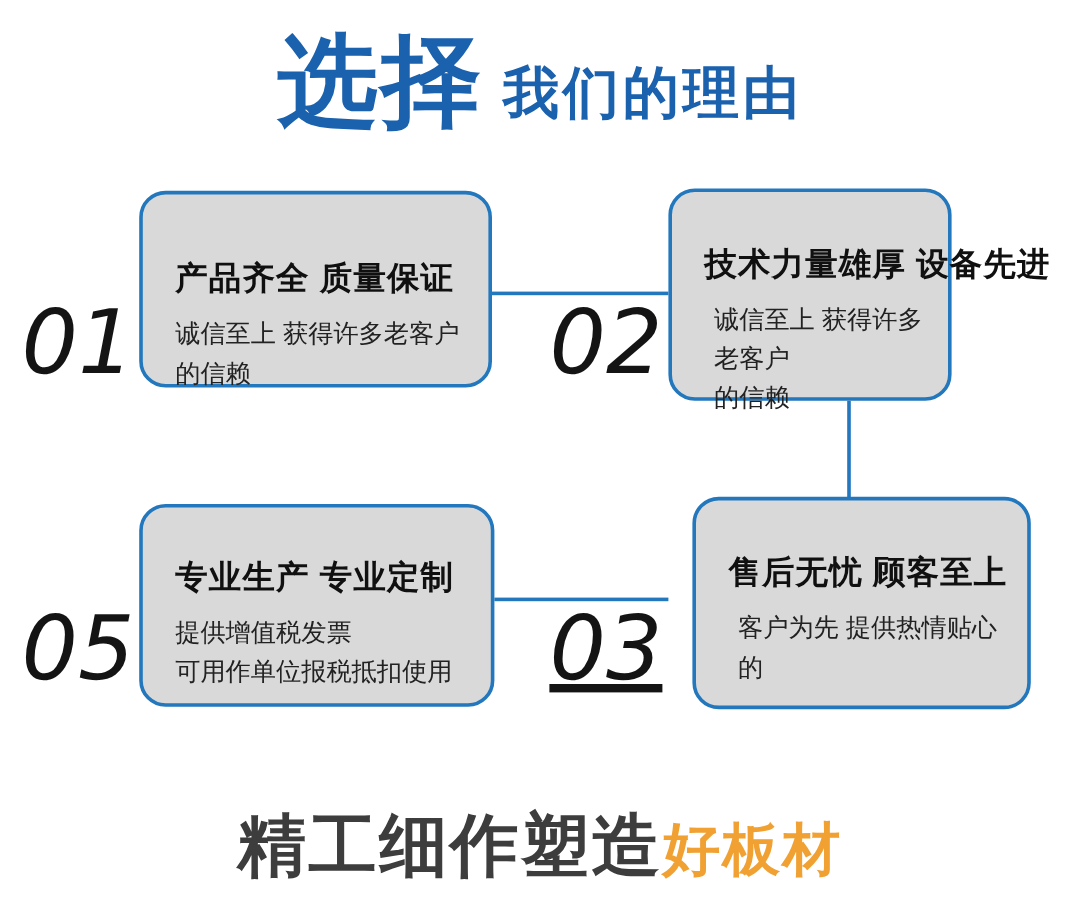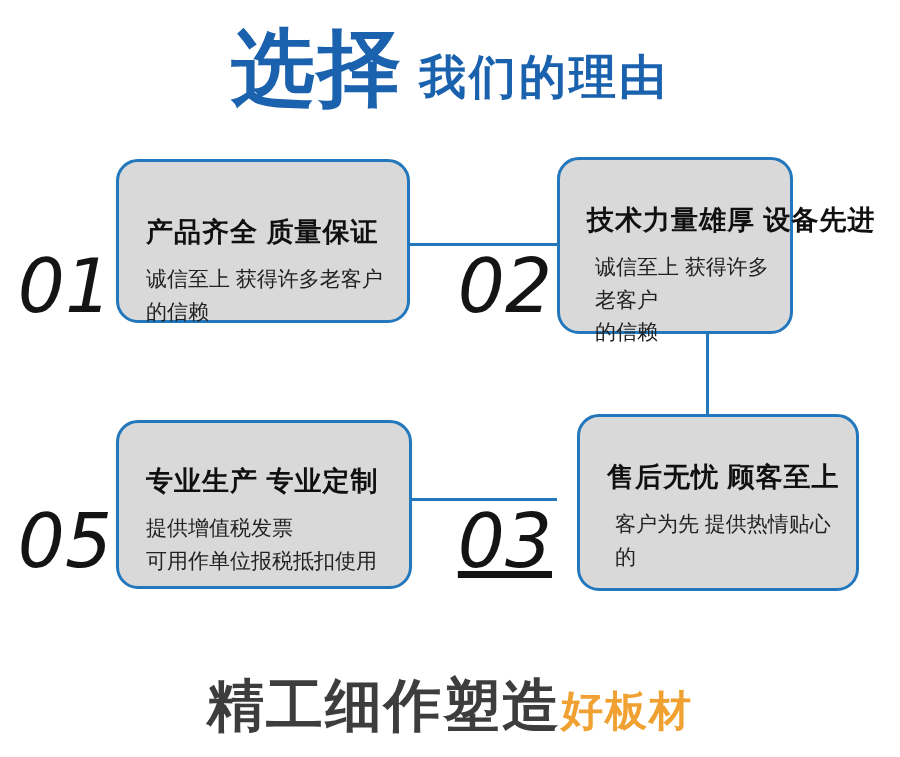--- a/index.html
+++ b/index.html
@@ -59,21 +59,21 @@
   .line-top      { left:410px; top:243px; width:147px; height:3px; }
   .line-vertical { left:706px; top:334px; width:3px;  height:81px; }
   .line-bottom   { left:412px; top:498px; width:145px; height:3px; }
 
   
   .footer {
     position:absolute; left:0; top:671px; width:100%;
     text-align:center; white-space:nowrap; line-height:1.2;
   }
   .footer-dark  { font-size:57px; font-weight:600; color:var(--dark); letter-spacing:2px; }
-  .footer-accent{ font-size:42px; font-weight:900; color:var(--orange); letter-spacing:2px; }
+  .footer-accent{ font-size:48px; font-weight:900; color:var(--orange); letter-spacing:2px; }
 </style>
 </head>
 <body>
 
 <div class="page">
 
   <div class="header">
     <span class="title-big">选择</span>
     <span class="title-small">我们的理由</span>
   </div>

